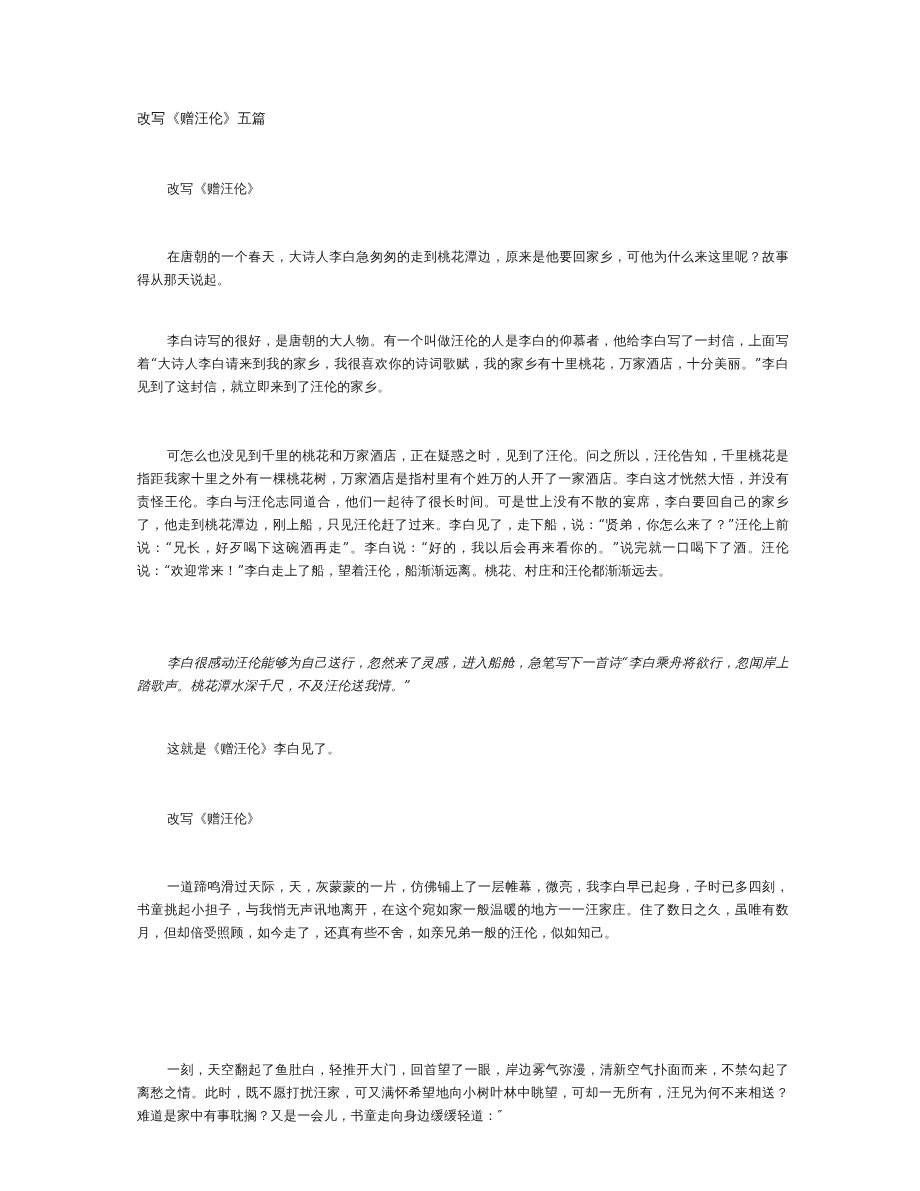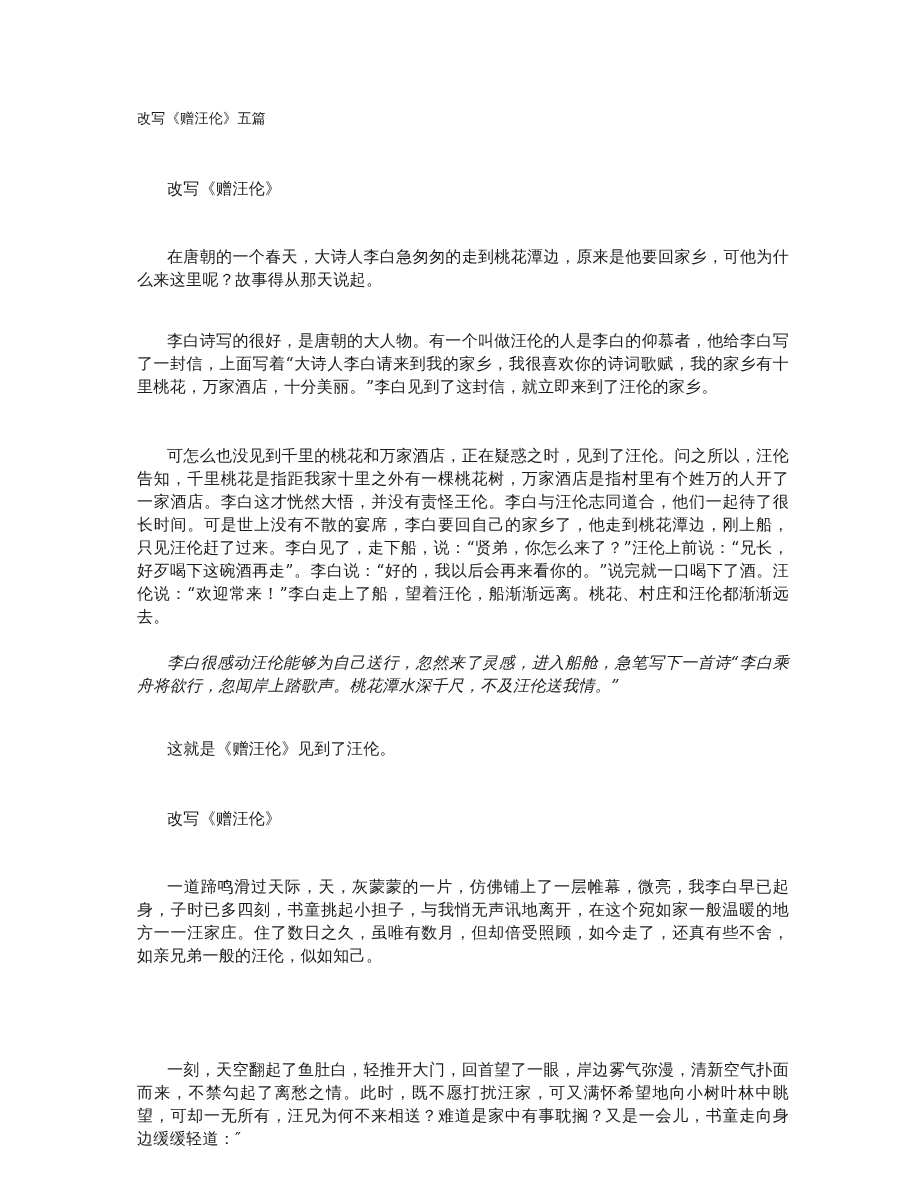--- a/index.html
+++ b/index.html
@@ -18,21 +18,21 @@
     .page {
       position: absolute;
       left: 137px;
       top: 0;
       width: 652px;
     }
     .block {
       position: absolute;
       left: 0;
       width: 652px;
-      font-size: 16px;
+      font-size: 13px;
       line-height: 23px;
       letter-spacing: 0.35px;
       margin: 0;
       text-align: justify;
       text-justify: inter-ideograph;
     }
     .indent {
       text-indent: 30px;
     }
     .title {
@@ -49,21 +49,21 @@
   <p class="block indent" style="top:177px;">改写《赠汪伦》</p>
 
   <p class="block indent" style="top:245px;">在唐朝的一个春天，大诗人李白急匆匆的走到桃花潭边，原来是他要回家乡，可他为什么来这里呢？故事得从那天说起。</p>
 
   <p class="block indent" style="top:329px;">李白诗写的很好，是唐朝的大人物。有一个叫做汪伦的人是李白的仰慕者，他给李白写了一封信，上面写着“大诗人李白请来到我的家乡，我很喜欢你的诗词歌赋，我的家乡有十里桃花，万家酒店，十分美丽。”李白见到了这封信，就立即来到了汪伦的家乡。</p>
 
   <p class="block indent" style="top:444px;">可怎么也没见到千里的桃花和万家酒店，正在疑惑之时，见到了汪伦。问之所以，汪伦告知，千里桃花是指距我家十里之外有一棵桃花树，万家酒店是指村里有个姓万的人开了一家酒店。李白这才恍然大悟，并没有责怪王伦。李白与汪伦志同道合，他们一起待了很长时间。可是世上没有不散的宴席，李白要回自己的家乡了，他走到桃花潭边，刚上船，只见汪伦赶了过来。李白见了，走下船，说：“贤弟，你怎么来了？”汪伦上前说：“兄长，好歹喝下这碗酒再走”。李白说：“好的，我以后会再来看你的。”说完就一口喝下了酒。汪伦说：“欢迎常来！”李白走上了船，望着汪伦，船渐渐远离。桃花、村庄和汪伦都渐渐远去。</p>
 
   <p class="block indent" style="top:651px;font-style:italic;">李白很感动汪伦能够为自己送行，忽然来了灵感，进入船舱，急笔写下一首诗“李白乘舟将欲行，忽闻岸上踏歌声。桃花潭水深千尺，不及汪伦送我情。”</p>
 
-  <p class="block indent" style="top:737px;">这就是《赠汪伦》见到了汪伦。</p>
+  <p class="block indent" style="top:737px;">这就是《赠汪伦》李白见了。</p>
 
   <p class="block indent" style="top:807px;">改写《赠汪伦》</p>
 
   <p class="block indent" style="top:875px;">一道蹄鸣滑过天际，天，灰蒙蒙的一片，仿佛铺上了一层帷幕，微亮，我李白早已起身，子时已多四刻，书童挑起小担子，与我悄无声讯地离开，在这个宛如家一般温暖的地方一一汪家庄。住了数日之久，虽唯有数月，但却倍受照顾，如今走了，还真有些不舍，如亲兄弟一般的汪伦，似如知己。</p>
 
   <p class="block indent" style="top:1058px;">一刻，天空翻起了鱼肚白，轻推开大门，回首望了一眼，岸边雾气弥漫，清新空气扑面而来，不禁勾起了离愁之情。此时，既不愿打扰汪家，可又满怀希望地向小树叶林中眺望，可却一无所有，汪兄为何不来相送？难道是家中有事耽搁？又是一会儿，书童走向身边缓缓轻道：″</p>
 
 </div>
 
 </body></html>

